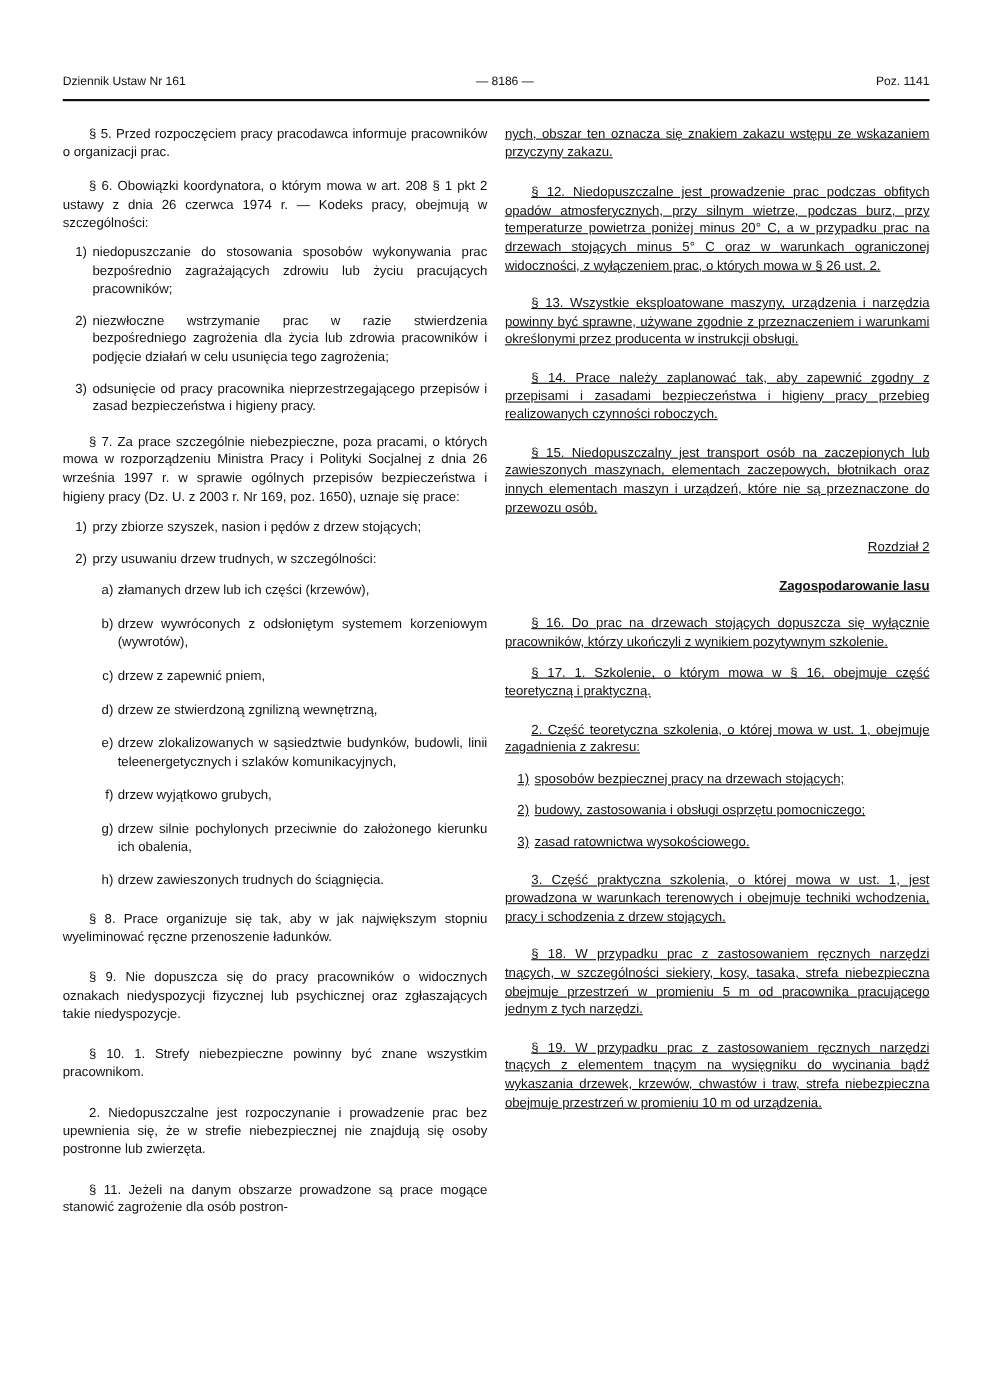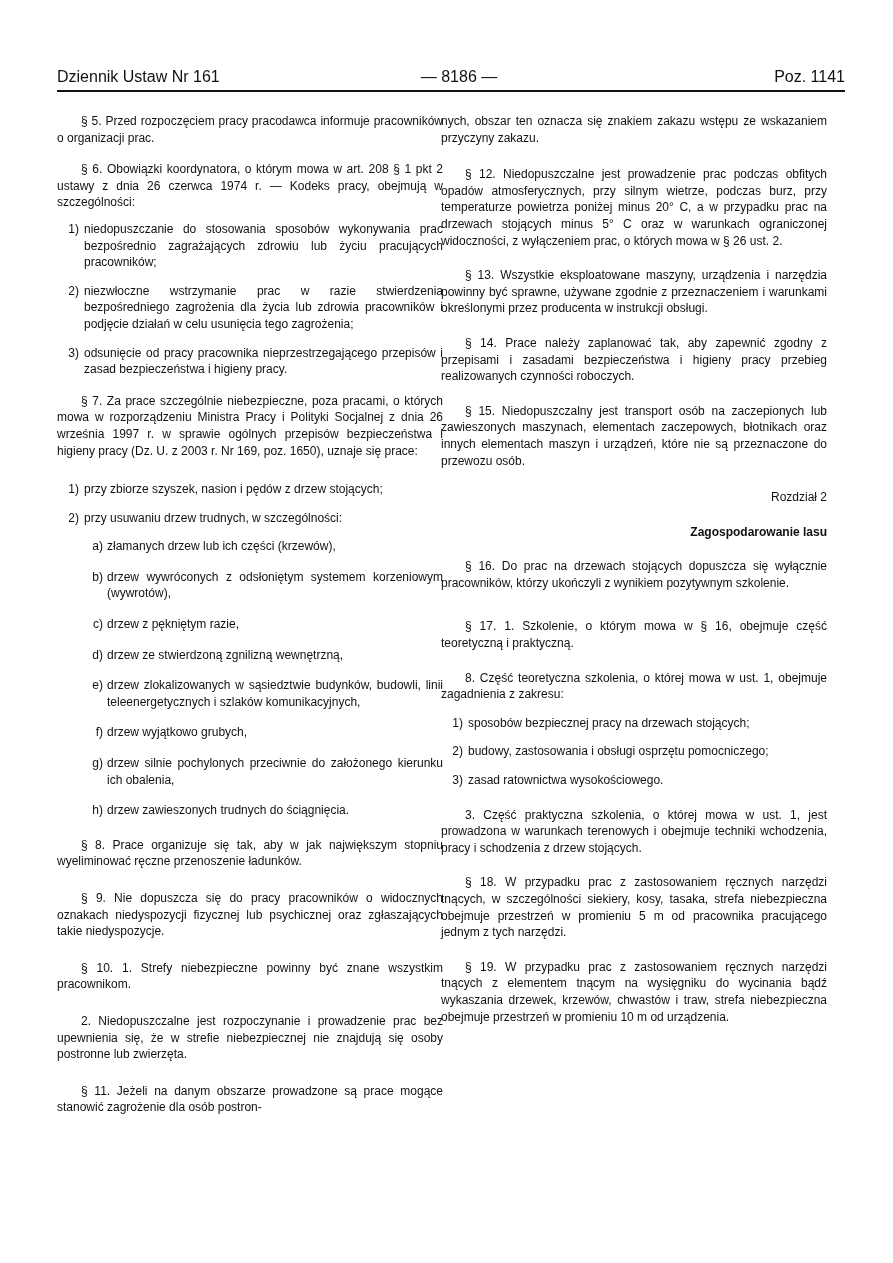--- a/index.html
+++ b/index.html
@@ -1,26 +1,26 @@
 <!DOCTYPE html>
 <html><head>
 <meta charset="utf-8">
 <style>
   html, body { margin: 0; padding: 0; background: #ffffff; }
   body { width: 893px; height: 1263px; position: relative; overflow: hidden;
          font-family: "Liberation Sans", sans-serif; color: #111; }
   .header { position: absolute; left: 57px; top: 66px; width: 788px; height: 24px;
-            border-bottom: 2px solid #111; font-size: 16px; }
+            border-bottom: 2px solid #111; font-size: 11px; }
   .header span { position: absolute; top: 2px; }
   .h-left { left: 0; }
   .h-center { left: 16px; right: 0; text-align: center; }
   .h-right { right: 0; }
   .col { position: absolute; top: 113px; width: 386px; font-size: 12px; line-height: 16.6px; }
   .col.left { left: 57px; }
-  .col.right { left: 441px; }
+  .col.right { left: 459px; text-decoration: underline; }
   p { margin: 0 0 15px 0; text-align: justify; }
   p.indent { text-indent: 24px; }
   .item { display: flex; margin: 0 0 15px 0; text-align: justify; }
   .item .num { flex: 0 0 auto; width: 22px; text-align: right; padding-right: 5px; }
   .item .txt { flex: 1 1 auto; }
   .sub { display: flex; margin: 0 0 14px 30px; text-align: justify; }
   .sub .num { flex: 0 0 auto; width: 16px; text-align: right; padding-right: 4px; }
   .sub .txt { flex: 1 1 auto; }
   .chapter { text-align: right; margin: 20px 0 18px 0; }
   .chapter-title { text-align: right; font-weight: bold; margin: 0 0 18px 0; }
@@ -43,40 +43,40 @@
     <span class="txt">niedopuszczanie do stosowania sposobów wykonywania prac bezpośrednio zagrażających zdrowiu lub życiu pracujących pracowników;</span>
   </div>
   <div class="item tight">
     <span class="num">2)</span>
     <span class="txt">niezwłoczne wstrzymanie prac w razie stwierdzenia bezpośredniego zagrożenia dla życia lub zdrowia pracowników i podjęcie działań w celu usunięcia tego zagrożenia;</span>
   </div>
   <div class="item">
     <span class="num">3)</span>
     <span class="txt">odsunięcie od pracy pracownika nieprzestrzegającego przepisów i zasad bezpieczeństwa i higieny pracy.</span>
   </div>
-  <p class="indent" style="margin-bottom:22px">§ 7. Za prace szczególnie niebezpieczne, poza pracami, o których mowa w rozporządzeniu Ministra Pracy i Polityki Socjalnej z dnia 26 września 1997 r. w sprawie ogólnych przepisów bezpieczeństwa i higieny pracy (Dz. U. z 2003 r. Nr 169, poz. 1650), uznaje się prace:</p>
+  <p class="indent" style="margin-bottom:12px">§ 7. Za prace szczególnie niebezpieczne, poza pracami, o których mowa w rozporządzeniu Ministra Pracy i Polityki Socjalnej z dnia 26 września 1997 r. w sprawie ogólnych przepisów bezpieczeństwa i higieny pracy (Dz. U. z 2003 r. Nr 169, poz. 1650), uznaje się prace:</p>
   <div class="item tight">
     <span class="num">1)</span>
     <span class="txt">przy zbiorze szyszek, nasion i pędów z drzew stojących;</span>
   </div>
   <div class="item tight">
     <span class="num">2)</span>
     <span class="txt">przy usuwaniu drzew trudnych, w szczególności:</span>
   </div>
   <div class="sub">
     <span class="num">a)</span>
     <span class="txt">złamanych drzew lub ich części (krzewów),</span>
   </div>
   <div class="sub">
     <span class="num">b)</span>
     <span class="txt">drzew wywróconych z odsłoniętym systemem korzeniowym (wywrotów),</span>
   </div>
   <div class="sub">
     <span class="num">c)</span>
-    <span class="txt">drzew z pękniętym razie,</span>
+    <span class="txt">drzew z zapewnić pniem,</span>
   </div>
   <div class="sub">
     <span class="num">d)</span>
     <span class="txt">drzew ze stwierdzoną zgnilizną wewnętrzną,</span>
   </div>
   <div class="sub">
     <span class="num">e)</span>
     <span class="txt">drzew zlokalizowanych w sąsiedztwie budynków, budowli, linii teleenergetycznych i szlaków komunikacyjnych,</span>
   </div>
   <div class="sub">
@@ -99,23 +99,23 @@
 </div>
 
 <div class="col right">
   <p style="margin-bottom:20px">nych, obszar ten oznacza się znakiem zakazu wstępu ze wskazaniem przyczyny zakazu.</p>
   <p class="indent" style="margin-bottom:18px">§ 12. Niedopuszczalne jest prowadzenie prac podczas obfitych opadów atmosferycznych, przy silnym wietrze, podczas burz, przy temperaturze powietrza poniżej minus 20° C, a w przypadku prac na drzewach stojących minus 5° C oraz w warunkach ograniczonej widoczności, z wyłączeniem prac, o których mowa w § 26 ust. 2.</p>
   <p class="indent" style="margin-bottom:18px">§ 13. Wszystkie eksploatowane maszyny, urządzenia i narzędzia powinny być sprawne, używane zgodnie z przeznaczeniem i warunkami określonymi przez producenta w instrukcji obsługi.</p>
   <p class="indent" style="margin-bottom:18px">§ 14. Prace należy zaplanować tak, aby zapewnić zgodny z przepisami i zasadami bezpieczeństwa i higieny pracy przebieg realizowanych czynności roboczych.</p>
   <p class="indent" style="margin-bottom:0">§ 15. Niedopuszczalny jest transport osób na zaczepionych lub zawieszonych maszynach, elementach zaczepowych, błotnikach oraz innych elementach maszyn i urządzeń, które nie są przeznaczone do przewozu osób.</p>
   <div class="chapter">Rozdział 2</div>
   <div class="chapter-title">Zagospodarowanie lasu</div>
-  <p class="indent" style="margin-bottom:27px">§ 16. Do prac na drzewach stojących dopuszcza się wyłącznie pracowników, którzy ukończyli z wynikiem pozytywnym szkolenie.</p>
+  <p class="indent" style="margin-bottom:12px">§ 16. Do prac na drzewach stojących dopuszcza się wyłącznie pracowników, którzy ukończyli z wynikiem pozytywnym szkolenie.</p>
   <p class="indent" style="margin-bottom:18px">§ 17. 1. Szkolenie, o którym mowa w § 16, obejmuje część teoretyczną i praktyczną.</p>
-  <p class="indent" style="margin-bottom:12px">8. Część teoretyczna szkolenia, o której mowa w ust. 1, obejmuje zagadnienia z zakresu:</p>
+  <p class="indent" style="margin-bottom:12px">2. Część teoretyczna szkolenia, o której mowa w ust. 1, obejmuje zagadnienia z zakresu:</p>
   <div class="item tight">
     <span class="num">1)</span>
     <span class="txt">sposobów bezpiecznej pracy na drzewach stojących;</span>
   </div>
   <div class="item tight">
     <span class="num">2)</span>
     <span class="txt">budowy, zastosowania i obsługi osprzętu pomocniczego;</span>
   </div>
   <div class="item" style="margin-bottom:18px">
     <span class="num">3)</span>

